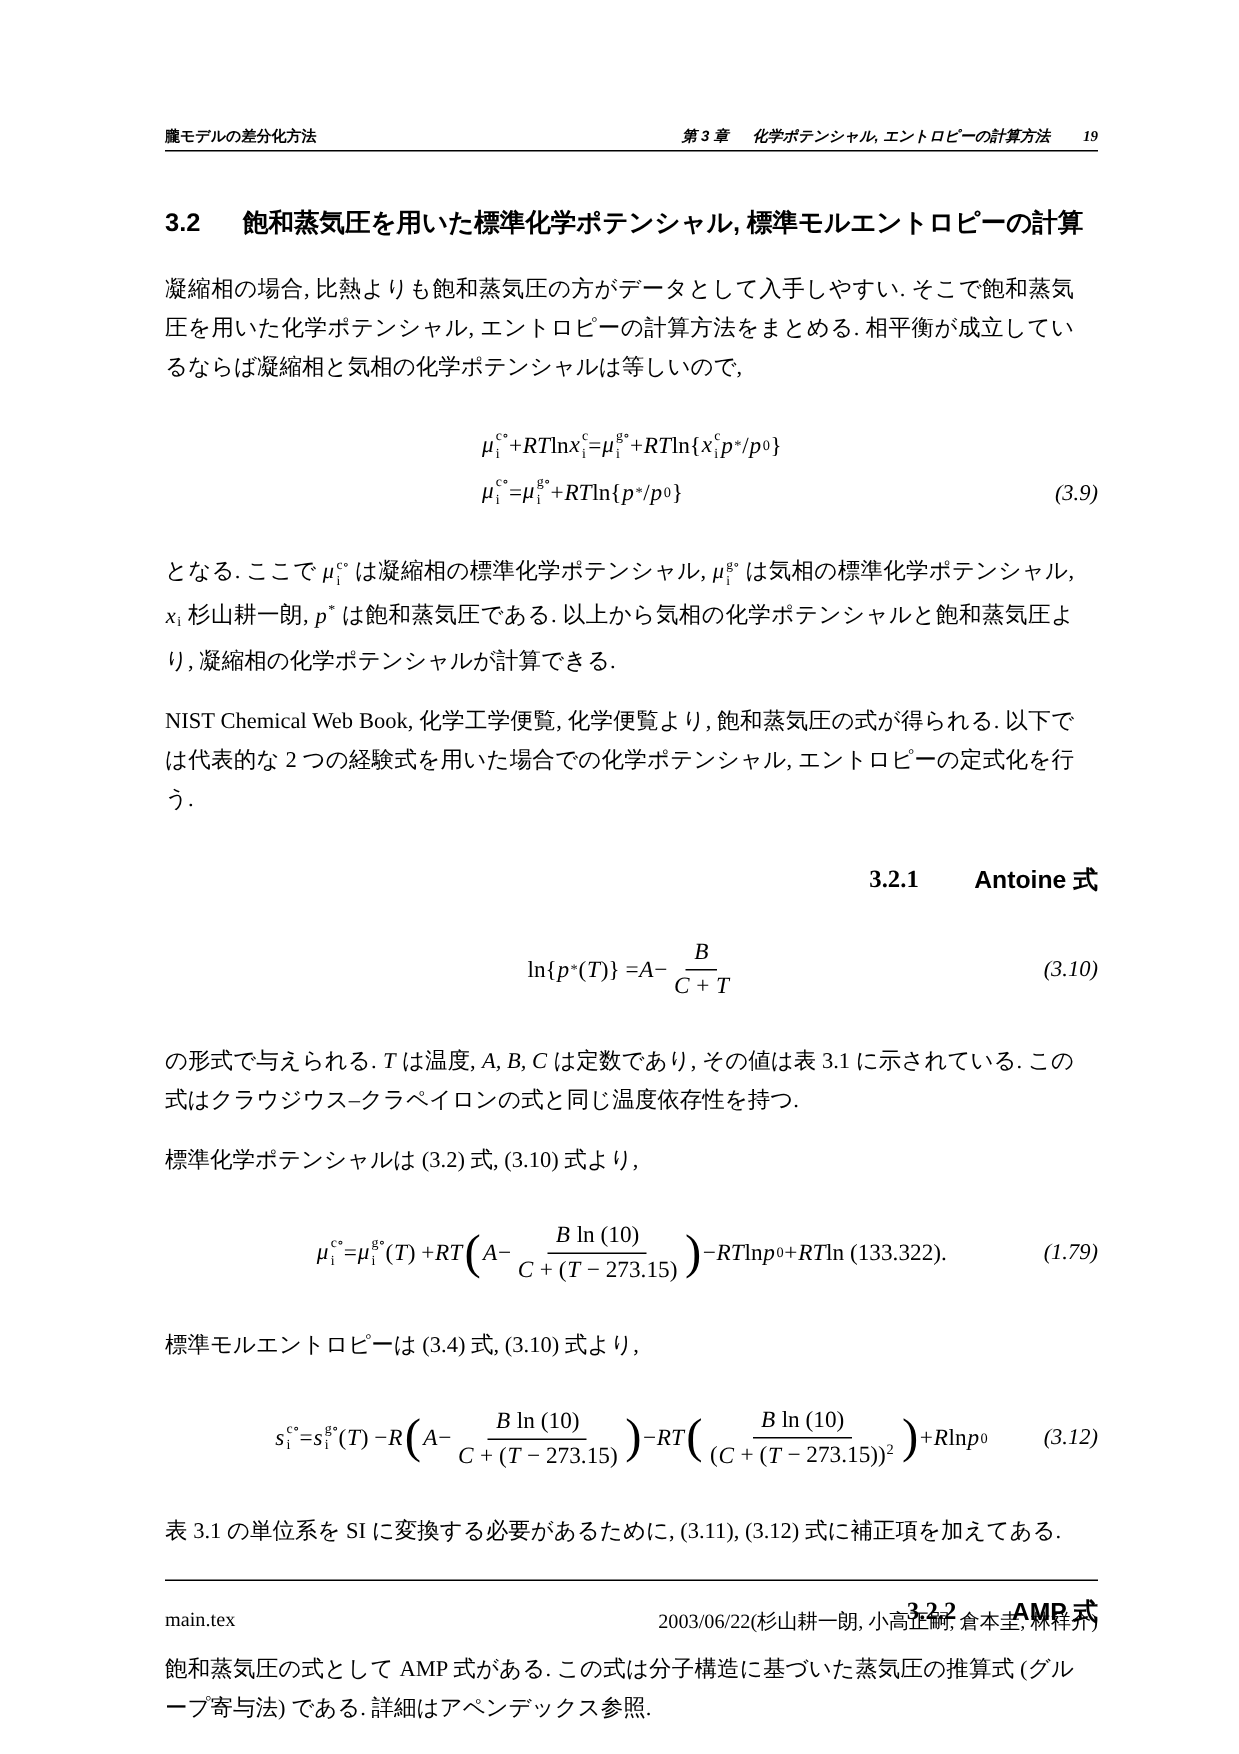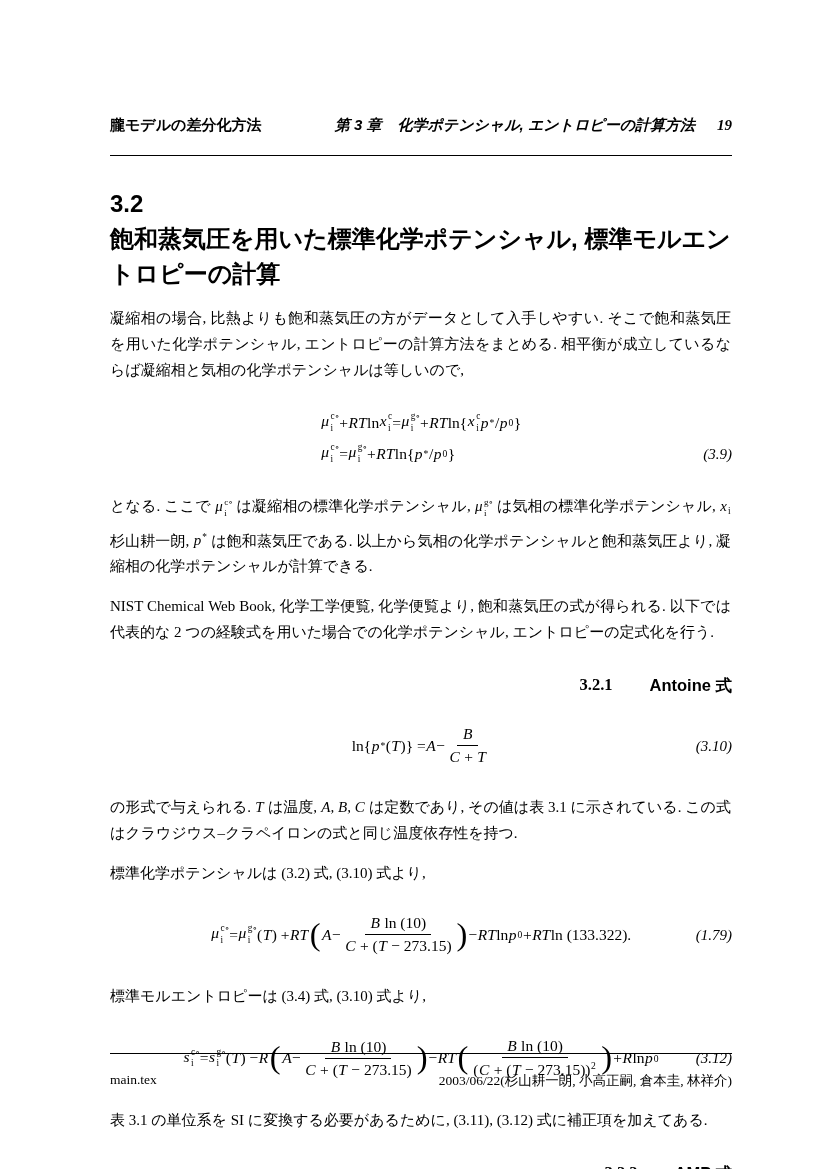--- a/index.html
+++ b/index.html
@@ -2,37 +2,37 @@
 <html lang="ja"><head>
 <meta charset="utf-8">
 <style>
   html,body{margin:0;padding:0;background:#fff;}
   body{width:826px;height:1169px;font-family:"Liberation Serif","DejaVu Serif",serif;color:#000;}
   .page{position:relative;width:826px;height:1169px;background:#ffffff;overflow:hidden;}
   .content{position:absolute;left:110px;width:622px;top:84px;}
 
   
   .pg-header{display:flex;justify-content:space-between;align-items:baseline;
-    font-family:"Liberation Sans","DejaVu Sans",sans-serif;font-weight:bold;font-size:15px;
-    border-bottom:1.5px solid #000;padding-bottom:20px;margin-top:32px;}
+    font-family:"Liberation Sans","DejaVu Sans",sans-serif;font-weight:bold;font-size:10px;
+    border-bottom:1.5px solid #000;padding-bottom:2px;}
   .pg-header .hdr-right{display:flex;gap:22px;align-items:baseline;font-style:italic;}
   .pg-header .chap-group{display:flex;gap:16px;}
   .pagenum{font-family:"Liberation Serif","DejaVu Serif",serif;font-weight:bold;}
 
   
   .section-title{display:flex;margin-top:30px;
-    font-family:"Liberation Sans","DejaVu Sans",sans-serif;font-weight:bold;font-size:24px;line-height:35px;flex-direction:column;}
+    font-family:"Liberation Sans","DejaVu Sans",sans-serif;font-weight:bold;font-size:17px;line-height:35px;}
   .section-title .sec-num{min-width:52px;}
   .section-title .sec-text{flex:1;}
   .subsection-title{display:flex;margin:30px 0 6px 4px;
     font-family:"Liberation Sans","DejaVu Sans",sans-serif;font-weight:bold;font-size:16.5px;justify-content:flex-end;}
   .subsection-title .subsec-num{min-width:70px;font-family:"Liberation Serif","DejaVu Serif",serif;}
 
   
-  .para{font-size:15px;line-height:26px;text-align:justify;margin:14px 1px 10px 0;}
+  .para{font-size:15px;line-height:26px;text-align:justify;margin:14px 16px 10px 0;}
 
   
   .equation{position:relative;display:flex;justify-content:center;align-items:center;
     margin:24px 0;font-size:15.5px;min-height:30px;}
   .eq-group{display:inline-block;text-align:left;}
   .eq-line{display:flex;align-items:center;white-space:nowrap;padding:4px 0;}
   .eq-tag{position:absolute;right:0;top:50%;transform:translateY(-50%);font-size:15px;font-style:italic;}
   .eq-tag.tag-bottom{top:auto;bottom:6px;transform:none;}
 
   

